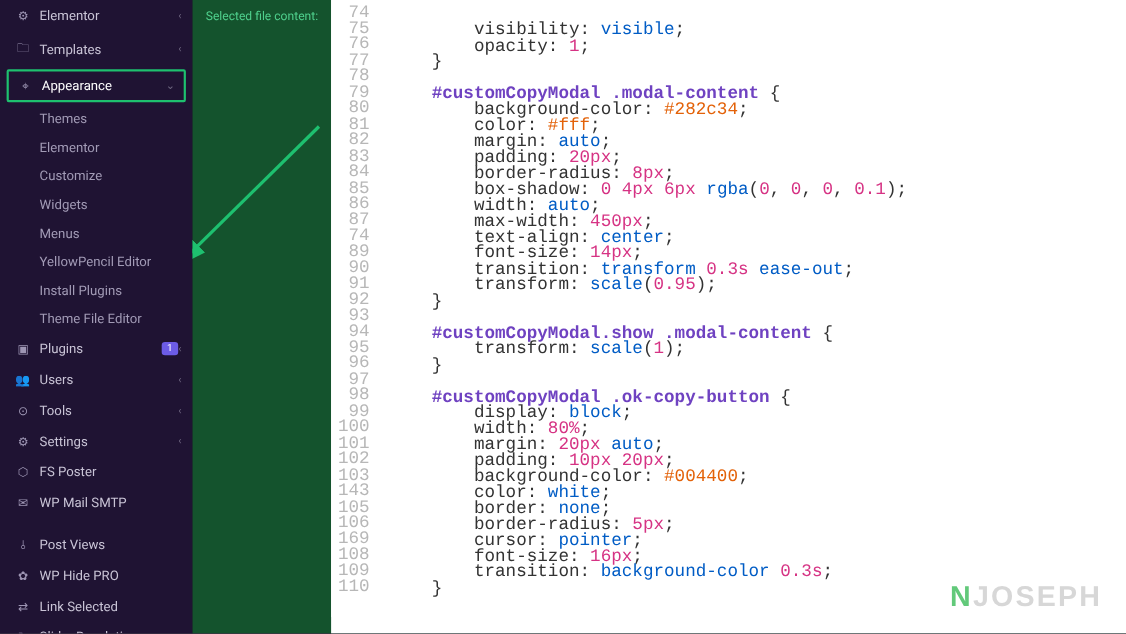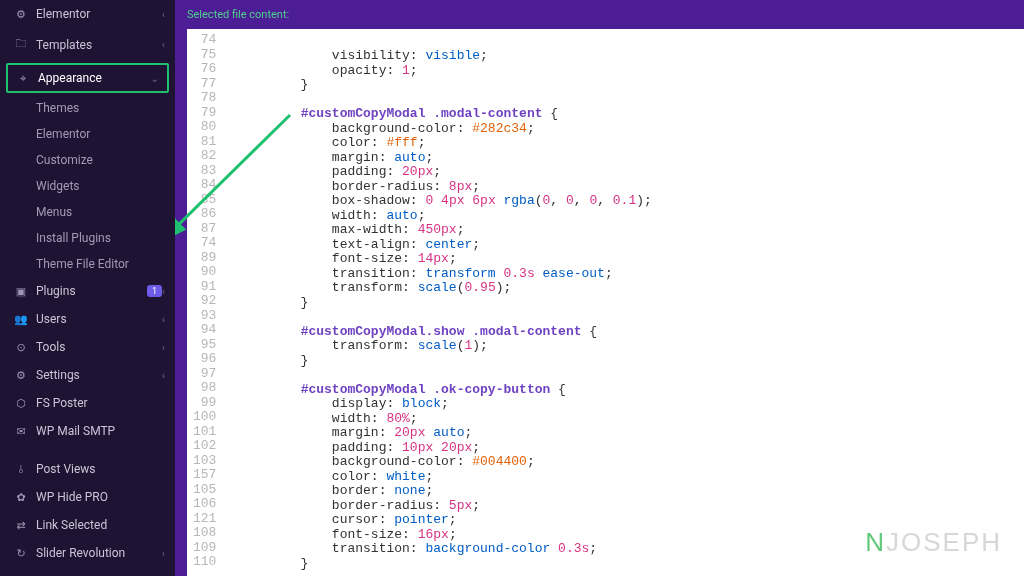--- a/index.html
+++ b/index.html
@@ -16,40 +16,40 @@
   .row .chev { color:#6e6780; font-size:10px; }
   .row.active { color:#fff; }
   .row.active .lbl { color:#fff; }
   .appearance-box { border:2px solid #1ec06f; margin:2px 6px; border-radius:2px; }
   .appearance-box .row { padding:6px 8px; }
   .submenu { list-style:none; }
   .submenu li { padding:6px 10px 6px 36px; color:#a29bb6; font-size:12px; cursor:pointer; }
   .badge { background:#6c5ce7; color:#fff; font-size:9px; padding:1px 5px; border-radius:3px; margin-left:4px; }
 
   
-  .main { flex:1; background:#4c1d95; height:100%; position:relative; display:flex; flex-direction:column; }
+  .main { flex:1; background:#14532d; height:100%; position:relative; display:flex; }
   .crumb { color:#4fd08d; font-size:11px; padding:8px 0 8px 12px; }
   .editor-wrap { flex:1; margin-left:12px; background:#ffffff; position:relative; overflow:hidden; }
-  .editor { display:flex; font-family:"SFMono-Regular", Consolas, "Liberation Mono", Menlo, monospace; font-size:13px; line-height:14.5px;gap:35px; }
+  .editor { display:flex; font-family:"SFMono-Regular", Consolas, "Liberation Mono", Menlo, monospace; font-size:16px; line-height:14.5px; }
   .gutter { background:#fff; color:#b7b7b7; text-align:right; padding:4px 8px 4px 6px; user-select:none; }
   .gutter div { height:14.5px; }
   .code { padding:20px 0 4px 10px; white-space:pre; color:#333; }
   .code div { height:14.5px; }
   .p-sel  { color:#6f42c1;font-weight:bold; }   
   .p-prop { color:#333; }
   .p-val  { color:#005cc5; }   
   .p-num  { color:#d63384; }   
   .p-col  { color:#e36209; }   
   .p-fn   { color:#005cc5; }
 
   
   .arrow-svg { position:absolute; left:0; top:0; width:100%; height:100%; pointer-events:none; }
 
   
-  .watermark { position:absolute; right:22px; bottom:18px; font-size:26px; font-weight:400; letter-spacing:2px; color:#d7d7d7; font-family:Arial, sans-serif; }
+  .watermark { position:absolute; right:22px; bottom:18px; font-size:26px; font-weight:700; letter-spacing:2px; color:#d7d7d7; font-family:Arial, sans-serif; }
   .watermark .n { color:#62c97a; }
 </style>
 </head>
 <body>
 
 <div class="sidebar">
   <ul class="menu" id="menu-top">
       <li>
         <div class="row">
           <span class="ic">⚙</span>
@@ -72,20 +72,21 @@
       <span class="lbl">Appearance</span>
       <span class="chev">⌄</span>
     </div>
   </div>
   <ul class="submenu" id="submenu-appearance">
       <li>Themes</li>
       <li>Elementor</li>
       <li>Customize</li>
       <li>Widgets</li>
       <li>Menus</li>
+      <li>YellowPencil Editor</li>
       <li>Install Plugins</li>
       <li>Theme File Editor</li>
     </ul>
 
   <ul class="menu" id="menu-mid">
       <li>
         <div class="row">
           <span class="ic">▣</span>
           <span class="lbl">Plugins</span>
           <span class="badge">1</span>
@@ -184,24 +185,24 @@
           <div>94</div>
           <div>95</div>
           <div>96</div>
           <div>97</div>
           <div>98</div>
           <div>99</div>
           <div>100</div>
           <div>101</div>
           <div>102</div>
           <div>103</div>
-          <div>157</div>
+          <div>143</div>
           <div>105</div>
           <div>106</div>
-          <div>121</div>
+          <div>169</div>
           <div>108</div>
           <div>109</div>
           <div>110</div>
         </div>
       <div class="code" id="code"><div><span>        </span><span class="p-prop">visibility</span><span>: </span><span class="p-val">visible</span><span>;</span></div><div><span>        </span><span class="p-prop">opacity</span><span>: </span><span class="p-num">1</span><span>;</span></div><div><span>    }</span></div><div>&nbsp;</div><div><span>    </span><span class="p-sel">#customCopyModal</span><span> </span><span class="p-sel">.modal-content</span><span> {</span></div><div><span>        </span><span class="p-prop">background-color</span><span>: </span><span class="p-col">#282c34</span><span>;</span></div><div><span>        </span><span class="p-prop">color</span><span>: </span><span class="p-col">#fff</span><span>;</span></div><div><span>        </span><span class="p-prop">margin</span><span>: </span><span class="p-val">auto</span><span>;</span></div><div><span>        </span><span class="p-prop">padding</span><span>: </span><span class="p-num">20px</span><span>;</span></div><div><span>        </span><span class="p-prop">border-radius</span><span>: </span><span class="p-num">8px</span><span>;</span></div><div><span>        </span><span class="p-prop">box-shadow</span><span>: </span><span class="p-num">0</span><span> </span><span class="p-num">4px</span><span> </span><span class="p-num">6px</span><span> </span><span class="p-fn">rgba</span><span>(</span><span class="p-num">0</span><span>, </span><span class="p-num">0</span><span>, </span><span class="p-num">0</span><span>, </span><span class="p-num">0.1</span><span>);</span></div><div><span>        </span><span class="p-prop">width</span><span>: </span><span class="p-val">auto</span><span>;</span></div><div><span>        </span><span class="p-prop">max-width</span><span>: </span><span class="p-num">450px</span><span>;</span></div><div><span>        </span><span class="p-prop">text-align</span><span>: </span><span class="p-val">center</span><span>;</span></div><div><span>        </span><span class="p-prop">font-size</span><span>: </span><span class="p-num">14px</span><span>;</span></div><div><span>        </span><span class="p-prop">transition</span><span>: </span><span class="p-val">transform</span><span> </span><span class="p-num">0.3s</span><span> </span><span class="p-val">ease-out</span><span>;</span></div><div><span>        </span><span class="p-prop">transform</span><span>: </span><span class="p-fn">scale</span><span>(</span><span class="p-num">0.95</span><span>);</span></div><div><span>    }</span></div><div>&nbsp;</div><div><span>    </span><span class="p-sel">#customCopyModal</span><span class="p-sel">.show</span><span> </span><span class="p-sel">.modal-content</span><span> {</span></div><div><span>        </span><span class="p-prop">transform</span><span>: </span><span class="p-fn">scale</span><span>(</span><span class="p-num">1</span><span>);</span></div><div><span>    }</span></div><div>&nbsp;</div><div><span>    </span><span class="p-sel">#customCopyModal</span><span> </span><span class="p-sel">.ok-copy-button</span><span> {</span></div><div><span>        </span><span class="p-prop">display</span><span>: </span><span class="p-val">block</span><span>;</span></div><div><span>        </span><span class="p-prop">width</span><span>: </span><span class="p-num">80%</span><span>;</span></div><div><span>        </span><span class="p-prop">margin</span><span>: </span><span class="p-num">20px</span><span> </span><span class="p-val">auto</span><span>;</span></div><div><span>        </span><span class="p-prop">padding</span><span>: </span><span class="p-num">10px</span><span> </span><span class="p-num">20px</span><span>;</span></div><div><span>        </span><span class="p-prop">background-color</span><span>: </span><span class="p-col">#004400</span><span>;</span></div><div><span>        </span><span class="p-prop">color</span><span>: </span><span class="p-val">white</span><span>;</span></div><div><span>        </span><span class="p-prop">border</span><span>: </span><span class="p-val">none</span><span>;</span></div><div><span>        </span><span class="p-prop">border-radius</span><span>: </span><span class="p-num">5px</span><span>;</span></div><div><span>        </span><span class="p-prop">cursor</span><span>: </span><span class="p-val">pointer</span><span>;</span></div><div><span>        </span><span class="p-prop">font-size</span><span>: </span><span class="p-num">16px</span><span>;</span></div><div><span>        </span><span class="p-prop">transition</span><span>: </span><span class="p-val">background-color</span><span> </span><span class="p-num">0.3s</span><span>;</span></div><div><span>    }</span></div><div>&nbsp;</div></div>
     </div>
     <div class="watermark">
       <span class="n">N</span><span>JOSEPH</span>
     </div>
   </div>

